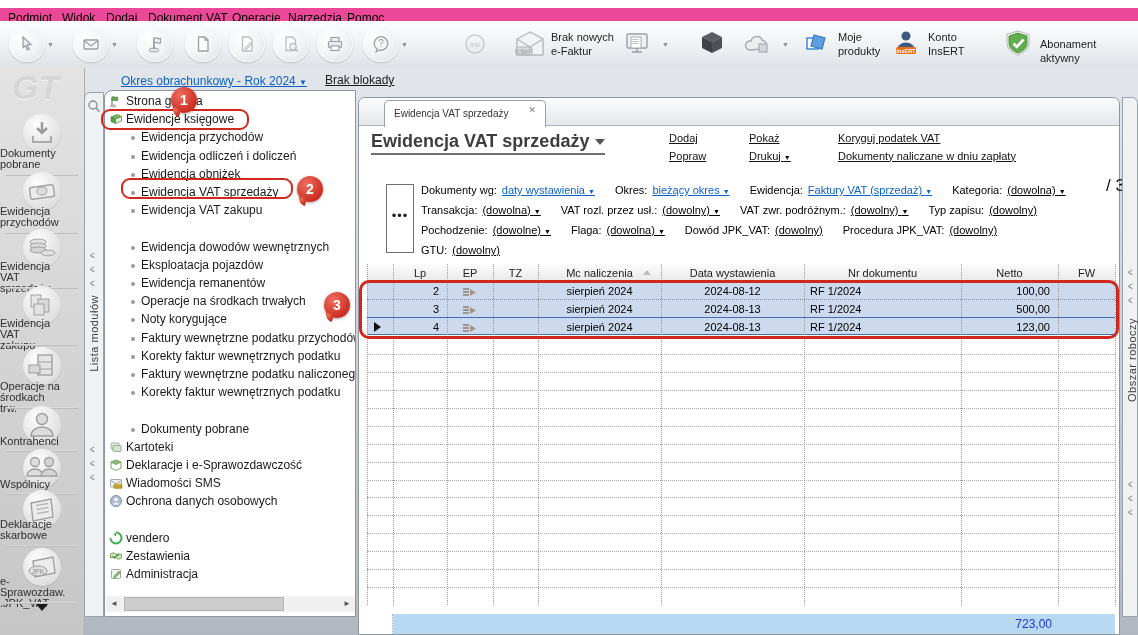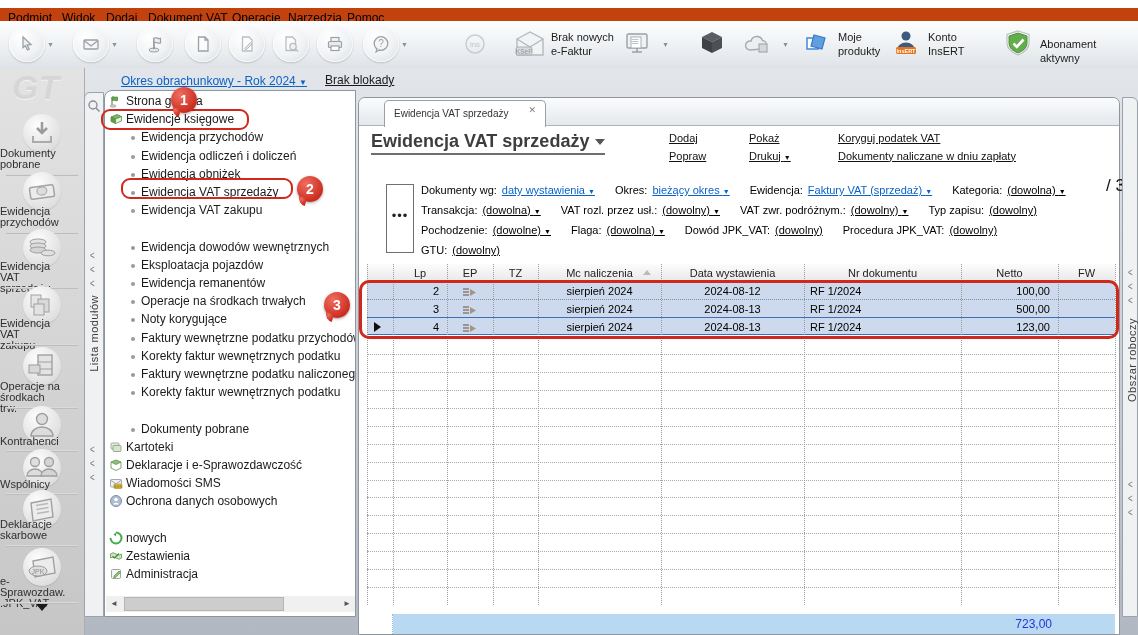--- a/index.html
+++ b/index.html
@@ -1,17 +1,17 @@
 <!DOCTYPE html>
 <html><head>
 <meta charset="utf-8">
 <style>
   html,body{margin:0;padding:0;background:#fff;}
   #app{position:relative;width:1138px;height:635px;font-family:"Liberation Sans",sans-serif;overflow:hidden;background:#fff;}
-  .menubar{position:absolute;left:0;top:8px;width:1138px;height:21px;background:#c2410c;}
+  .menubar{position:absolute;left:0;top:8px;width:1138px;height:21px;background:#ec4899;}
   .menubar .mi{position:absolute;top:3px;font-size:12px;color:#000;}
   .toolbar{position:absolute;left:0;top:21px;width:1138px;height:47px;background:linear-gradient(#fdfdfe,#eceff2 60%,#dfe3e7);border-bottom:1px solid #bcc1c7;}
   .tbtn{position:absolute;width:36px;height:36px;top:5px;border-radius:50%;background:radial-gradient(circle at 35% 30%,#ffffff 0%,#f0f2f4 55%,#d7dade 100%);box-shadow:0 1px 2px rgba(0,0,0,.18),inset 0 0 0 1px rgba(255,255,255,.7);}
   .tbtn svg{position:absolute;left:50%;top:50%;transform:translate(-50%,-50%);}
   .drop{position:absolute;top:20px;font-size:7px;color:#8b9096;}
   .tlabel{position:absolute;top:9px;font-size:11px;color:#1c1c1c;line-height:14px;white-space:pre-line;}
   .workspace{position:absolute;left:0;top:68px;width:1138px;height:567px;background:linear-gradient(#e2e6eb,#b2b8c2);}
   .sidebar{position:absolute;left:0;top:68px;width:84px;height:567px;background:linear-gradient(#e3e3e3,#c6c6c6);border-right:1px solid #adadad;}
   .gt{position:absolute;left:12px;top:0px;font-size:34px;font-weight:bold;font-style:italic;color:#d6d6d6;text-shadow:0 1px 0 #f2f2f2;}
   .sbicon{position:absolute;left:23px;width:38px;height:38px;border-radius:50%;background:radial-gradient(circle at 38% 30%,#fdfdfd,#dedede 75%);box-shadow:0 1px 1px rgba(0,0,0,.12);}
@@ -397,21 +397,21 @@
             <circle cx="7" cy="5.5" r="1.8" fill="#fff"></circle>
             <path d="M3.8 10.5 a3.5 3 0 0 1 6.4 0" fill="#fff"></path>
           </svg></span>
         <span class="lbl" style="left: 21px;">Ochrona danych osobowych</span>
       </div>
       <div class="trow" style="top: 437.8px;">
         <span class="ticon"><svg width="14" height="14">
             <path d="M7 1.5 A5.5 5.5 0 1 1 1.5 7" fill="none" stroke="#3fae49" stroke-width="2"></path>
             <path d="M7 1.5 L4.5 3.5 L7 5.5" fill="#3fae49"></path>
           </svg></span>
-        <span class="lbl" style="left: 21px;">nowych</span>
+        <span class="lbl" style="left: 21px;">vendero</span>
       </div>
       <div class="trow" style="top: 456px;">
         <span class="ticon"><svg width="14" height="14">
             <path d="M1.5 5 Q4 2.5 7 5 T12.5 5 V9 Q10 11.5 7 9 T1.5 9 Z" fill="#cfe3c6" stroke="#6da257" stroke-width=".9"></path>
             <path d="M3.5 7.5 L5.5 9 L10 4.5" fill="none" stroke="#448830" stroke-width="1.2"></path>
           </svg></span>
         <span class="lbl" style="left: 21px;">Zestawienia</span>
       </div>
       <div class="trow" style="top: 474.2px;">
         <span class="ticon"><svg width="14" height="14">

